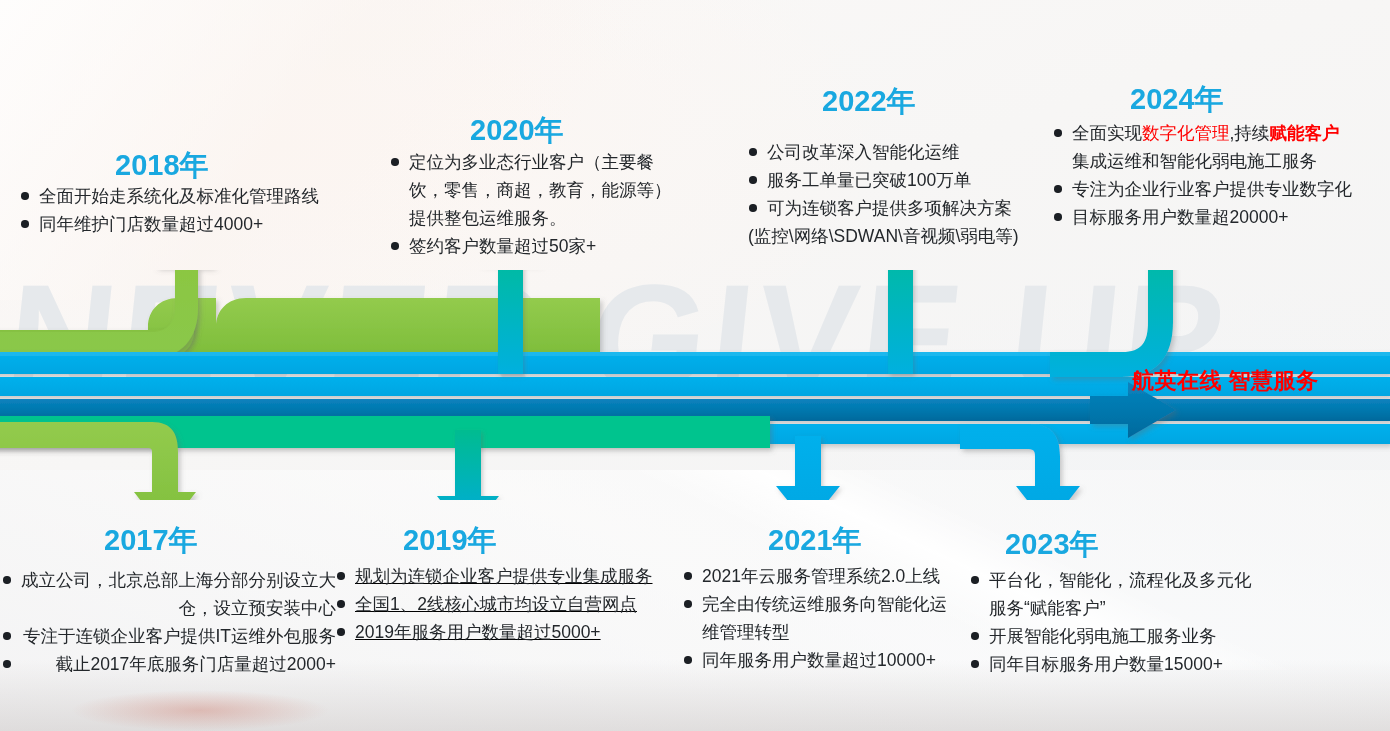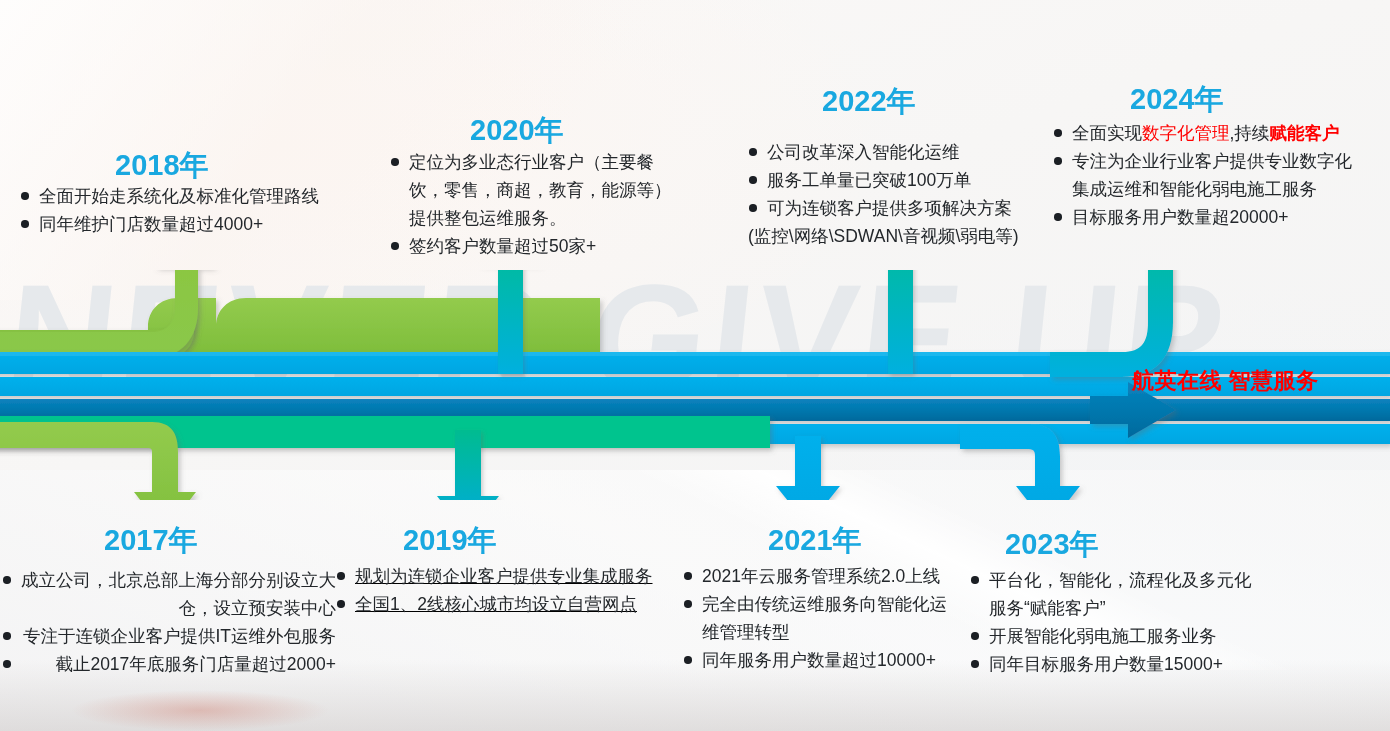--- a/index.html
+++ b/index.html
@@ -321,37 +321,38 @@
       <div class="yr" style="left: 822px; top: 82px;">2022年</div>
       <div class="blk" style="left: 748px; top: 138px;">
         <div class="li"><span class="dot"></span><span>公司改革深入智能化运维</span></div>
         <div class="li"><span class="dot"></span><span>服务工单量已突破100万单</span></div>
         <div class="li"><span class="dot"></span><span>可为连锁客户提供多项解决方案</span></div>
         <div class="li" style="padding-left: 0px;"><span>(监控\网络\SDWAN\音视频\弱电等)</span></div>
       </div>
       <div class="yr" style="left: 1130px; top: 80px;">2024年</div>
       <div class="blk" style="left: 1053px; top: 119px;">
         <div class="li"><span class="dot"></span><span>全面实现</span><span class="hl">数字化管理</span><span>,持续</span><span class="hlb">赋能客户</span></div>
+        <div class="li"><span>集成运维和智能化弱电施工服务</span></div>
         <div class="li"><span class="dot"></span><span>专注为企业行业客户提供专业数字化</span></div>
-        <div class="li"><span>集成运维和智能化弱电施工服务</span></div>
         <div class="li"><span class="dot"></span><span>目标服务用户数量超20000+</span></div>
       </div>
     </div>
   <div id="bottom-row">
       <div class="yr" style="left: 104px; top: 521px;">2017年</div>
       <div class="blk" style="left: 2px; top: 566px; text-align: right;">
         <div class="li"><span class="dot"></span><span>成立公司，北京总部上海分部分别设立大</span></div>
         <div class="li"><span>仓，设立预安装中心</span></div>
         <div class="li"><span class="dot"></span><span>专注于连锁企业客户提供IT运维外包服务</span></div>
         <div class="li"><span class="dot"></span><span> 截止2017年底服务门店量超过2000+</span></div>
       </div>
       <div class="yr" style="left: 403px; top: 521px;">2019年</div>
       <div class="blk" style="left: 336px; top: 562px; text-decoration: underline;">
         <div class="li"><span class="dot"></span><span>规划为连锁企业客户提供专业集成服务</span></div>
         <div class="li"><span class="dot"></span><span>全国1、2线核心城市均设立自营网点</span></div>
+        <div class="li"><span class="dot"></span><span>2019年服务用户数量超过5000+</span></div>
       </div>
       <div class="yr" style="left: 768px; top: 521px;">2021年</div>
       <div class="blk" style="left: 683px; top: 562px;">
         <div class="li"><span class="dot"></span><span>2021年云服务管理系统2.0上线</span></div>
         <div class="li"><span class="dot"></span><span>完全由传统运维服务向智能化运</span></div>
         <div class="li"><span>维管理转型</span></div>
         <div class="li"><span class="dot"></span><span>同年服务用户数量超过10000+</span></div>
       </div>
       <div class="yr" style="left: 1005px; top: 525px;">2023年</div>
       <div class="blk" style="left: 970px; top: 566px;">

